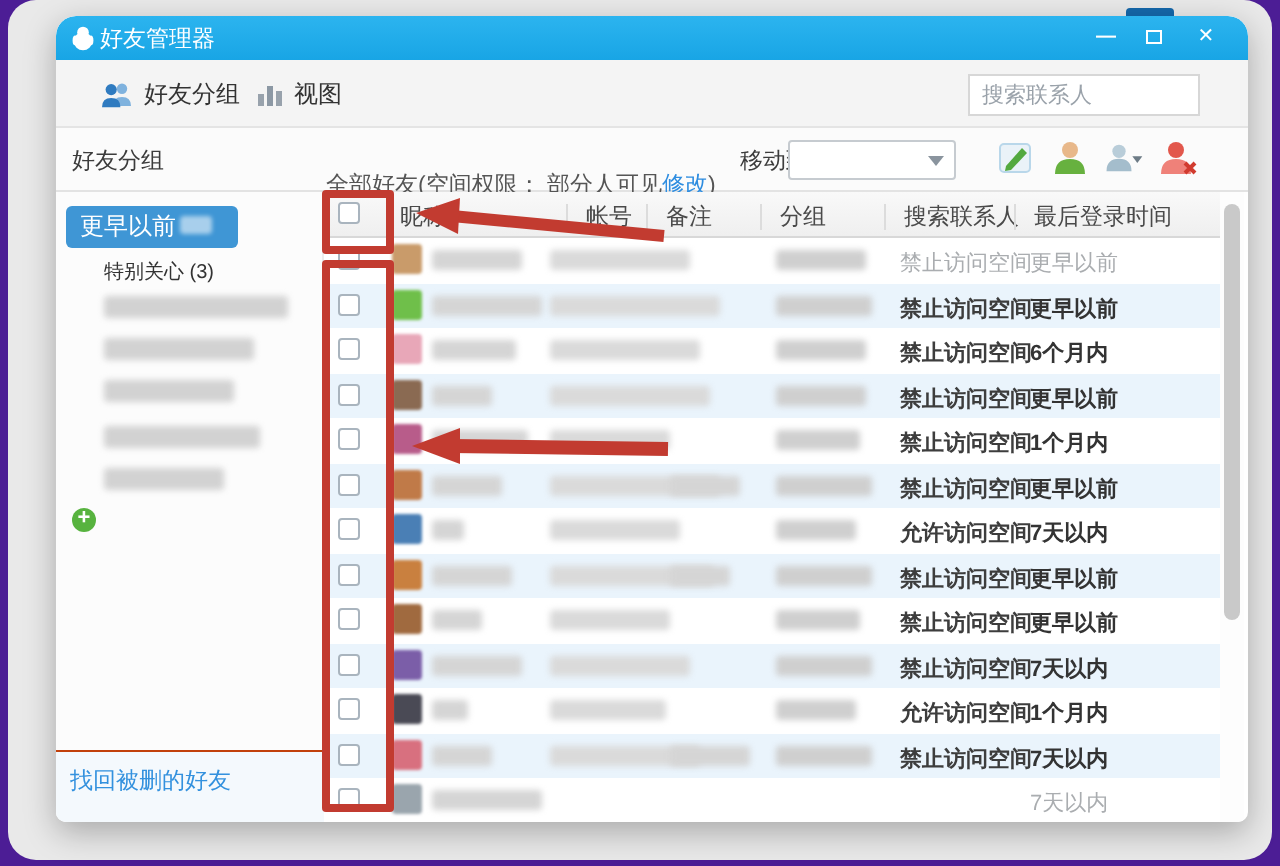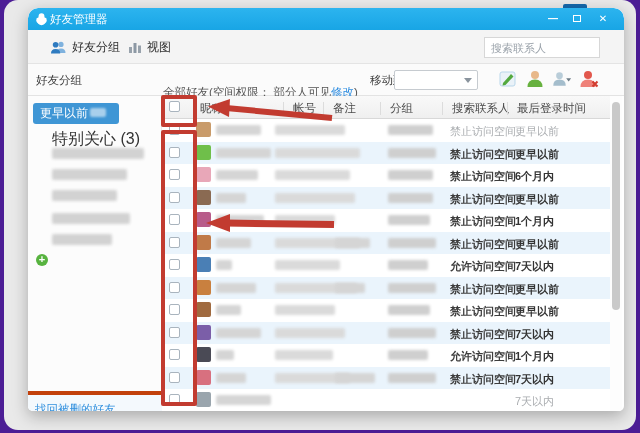--- a/index.html
+++ b/index.html
@@ -51,29 +51,29 @@
                         border-top:5px solid #8a949e; }
   .act-icon { position:absolute; top:5px; width:20px; height:20px; cursor:pointer; }
 
   
   #sidebar { position:absolute; left:0; top:88px; width:134px; height:315px; background:#fcfcfc;
              border-right:1px solid #ececec; }
   .sg-sel { position:absolute; left:5px; width:86px; height:21px; background:#3f96d5; border-radius:3px;
             color:#fff; font-size:12px; line-height:21px; padding-left:7px; cursor:pointer; }
   .sg-sel .cnt { display:inline-block; width:16px; height:9px; background:rgba(255,255,255,.55);
                  border-radius:2px; margin-left:2px; filter:blur(1px); }
-  .sg-text { position:absolute; left:24px; font-size:16px; color:#333; cursor:pointer; white-space:nowrap; }
+  .sg-text { position:absolute; left:24px; font-size:10px; color:#333; cursor:pointer; white-space:nowrap; }
   .sg-blur { position:absolute; left:24px; height:11px; background:#d2d2d2; border-radius:2px;
              filter:blur(1.6px); cursor:pointer; }
   .sg-add { position:absolute; left:8px; display:flex; align-items:center; gap:4px; font-size:12px;
             color:#333; cursor:pointer; }
   .plus-ic { display:inline-block; width:12px; height:12px; background:#57b33f; border-radius:6px;
              color:#fff; font-size:11px; line-height:11px; text-align:center; font-weight:bold; }
-  #sidebar-footer { position:absolute; left:0; bottom:0; width:134px; height:20px; background:#f4f9fd;
-                    border-top:4px solid #c2410c; }
+  #sidebar-footer { position:absolute; left:0; bottom:0; width:134px; height:36px; background:#f4f9fd;
+                    border-top:1px solid #c2410c; }
   #recover-link { position:absolute; left:7px; top:7px; font-size:11.5px; color:#3391de; cursor:pointer;
                   white-space:nowrap; }
 
   
   #table { position:absolute; left:134px; top:88px; width:448px; height:315px; background:#fff; }
   #thead { position:absolute; left:0; top:0; width:100%; height:23px;
            background:linear-gradient(#f9f9f9,#efefef); border-bottom:1px solid #d8d8d8; }
   .hcell { position:absolute; top:5px; font-size:11.5px; color:#4a4a4a; white-space:nowrap; }
   .hcell.sep:before { content:''; position:absolute; left:-10px; top:1px; height:13px;
                       border-left:1px solid #dcdcdc; }

